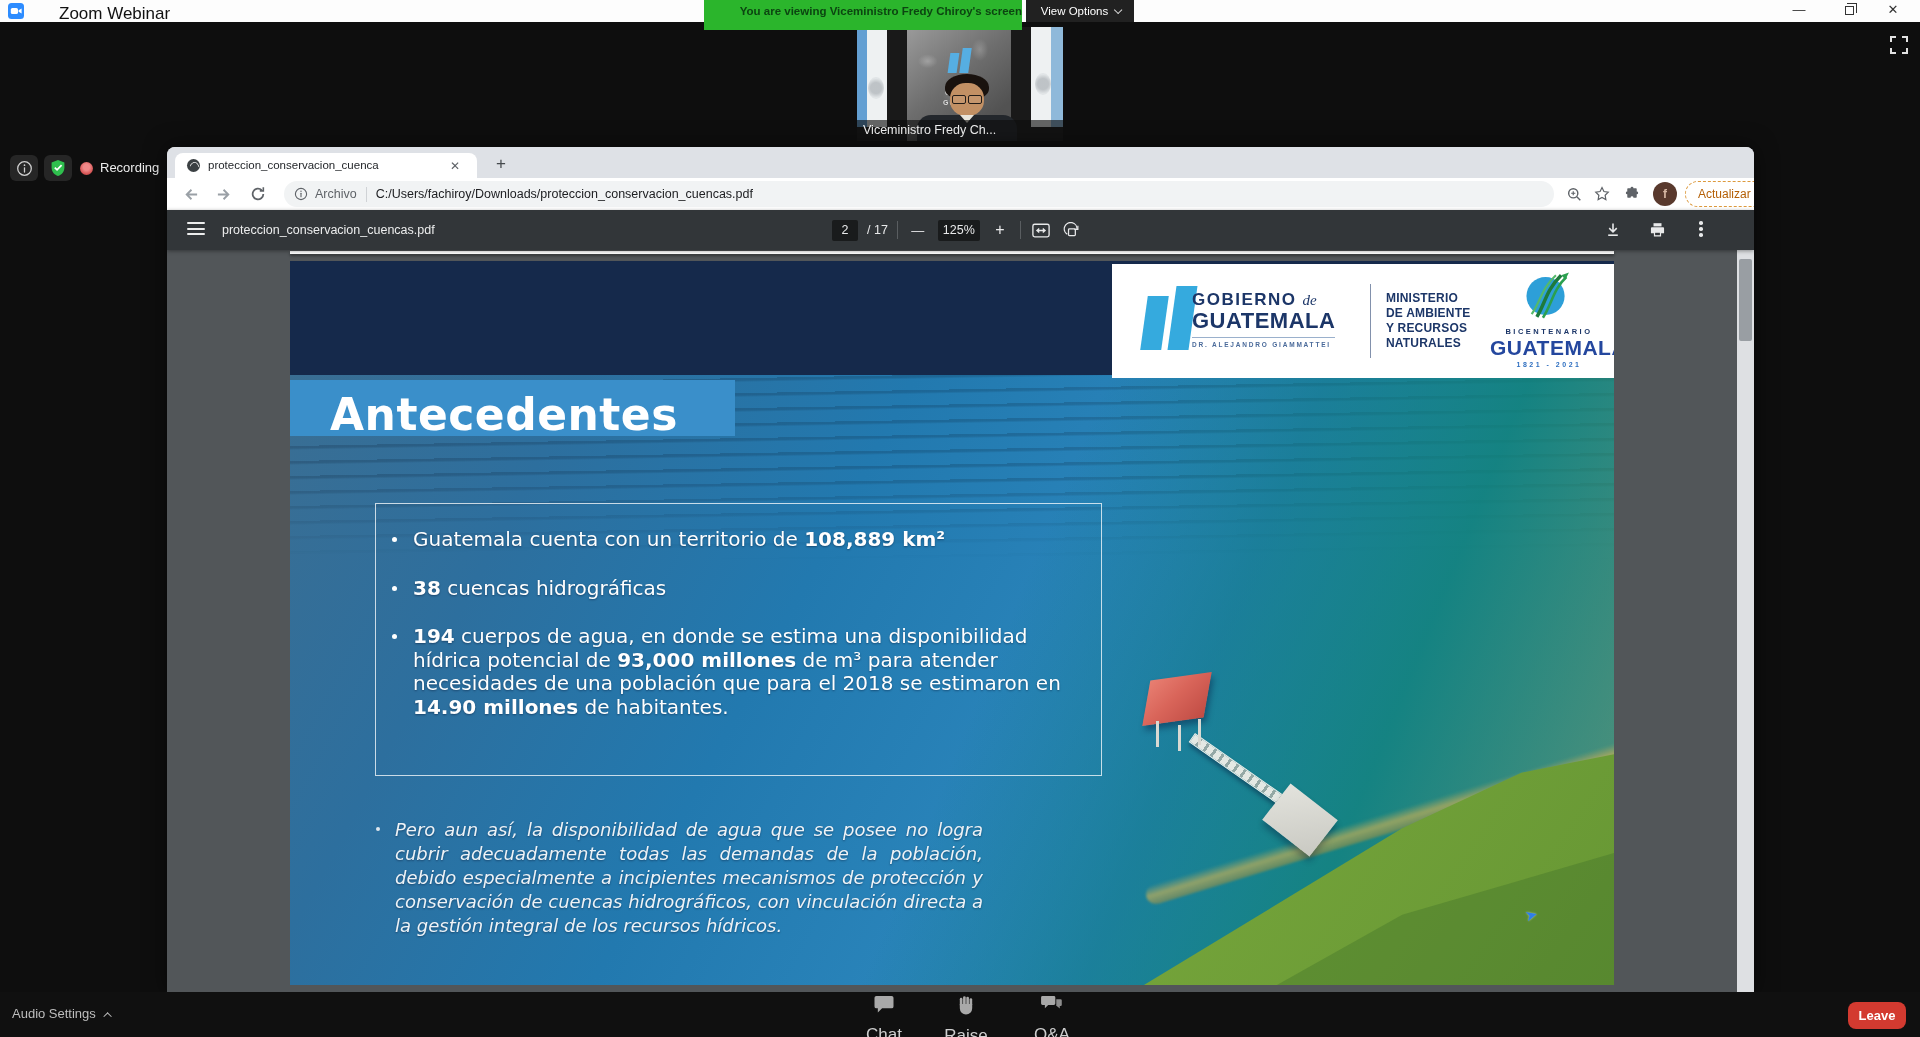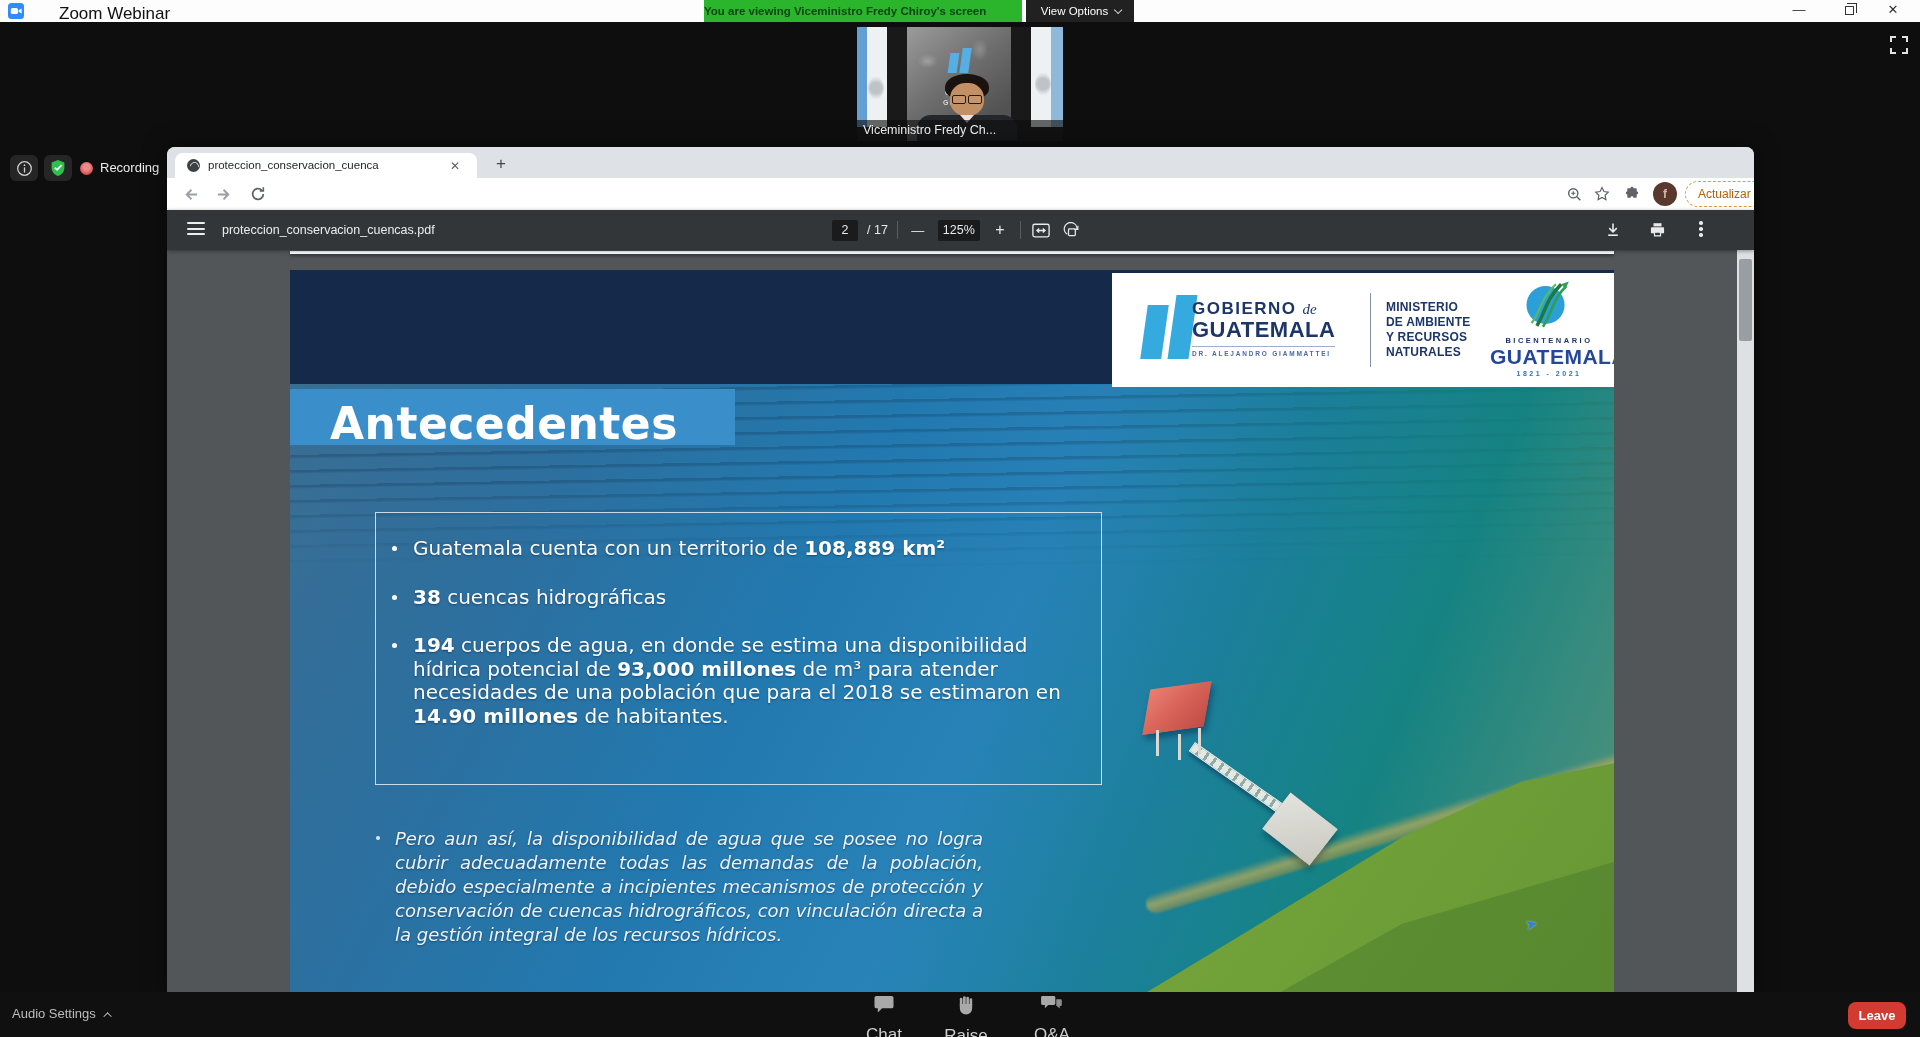--- a/index.html
+++ b/index.html
@@ -3,22 +3,22 @@
 <meta charset="utf-8">
 <style>
   * { margin:0; padding:0; box-sizing:border-box; }
   html,body { width:1920px; height:1037px; overflow:hidden; background:#0f0f0f;
               font-family:"Liberation Sans", sans-serif; }
 
   
   .titlebar { position:absolute; left:0; top:0; width:1920px; height:22px; background:#fdfdfd; z-index:50; }
   .zoom-appicon { position:absolute; left:8px; top:3px; width:16px; height:16px; }
   .zoom-title { position:absolute; left:31px; top:4px; font-size:17px; color:#111;margin-left:28px; }
-  .share-banner { position:absolute; left:704px; top:0; width:318px; height:22px; background:#2bb52c;
-                  color:#0c4511; font-size:11.5px; font-weight:bold; text-align:left; line-height:22px; }
+  .share-banner { position:absolute; left:704px; top:0; width:318px; height:30px; background:#2bb52c;
+                  color:#0c4511; font-size:11.5px; font-weight:bold; text-align:right; line-height:22px; }
   .view-options { position:absolute; left:1026px; top:0; width:108px; height:22px; background:#212121;
                   color:#fff; font-size:11.5px; text-align:center; line-height:22px; cursor:pointer; }
   .view-options .chev { display:inline-block; width:6px; height:6px; border-right:1.5px solid #ddd;
                   border-bottom:1.5px solid #ddd; transform:rotate(45deg) translateY(-3px); margin-left:5px; }
   .win-btn { position:absolute; top:0; width:34px; height:22px; color:#333; text-align:center; line-height:20px;
              font-size:13px; cursor:pointer; }
   .wb-min { left:1782px; } .wb-max { left:1832px; } .wb-close { left:1876px; }
   .restore-glyph { display:inline-block; position:relative; width:9px; height:9px; border:1.2px solid #333; margin-top:6px; }
   .restore-glyph:before { content:""; position:absolute; left:1.5px; top:-4px; width:9px; height:9px;
              border:1.2px solid #333; border-left:none; border-bottom:none; }
@@ -103,21 +103,21 @@
   .pdf-right { position:absolute; right:42px; top:0; height:40px; display:flex; align-items:center; gap:22px; }
   .kebab2 i { display:block; width:3.5px; height:3.5px; border-radius:50%; background:#e8e9ea; margin-bottom:2.5px; }
 
   
   .pdfarea { position:absolute; left:0; top:103px; width:100%; height:742px; background:#525659; overflow:hidden; }
   .page-edge { position:absolute; left:123px; top:1px; width:1324px; height:3px; background:#fff; box-shadow:0 2px 3px rgba(0,0,0,.4); }
   .scrollbar { position:absolute; right:0; top:0; width:17px; height:100%; background:#dee0e3; }
   .scroll-thumb { position:absolute; left:2px; top:9px; width:13px; height:82px; background:#999ea3; border-radius:2px; cursor:grab; }
 
   
-  .slide { position:absolute; left:123px; top:20px; width:1324px; height:724px; overflow:hidden; background:#2b7fb5; }
+  .slide { position:absolute; left:123px; top:11px; width:1324px; height:724px; overflow:hidden; background:#2b7fb5; }
   .navy-band { position:absolute; left:0; top:0; width:1324px; height:114px; background:#15294b; }
 
   .water { position:absolute; left:0; top:110px; width:1324px; height:618px;
      background:linear-gradient(118deg,#3a6e93 0%,#2d6f9e 18%,#2279af 38%,#2b86bc 60%,#3093c8 78%,#2f95ca 100%); }
   .ripples { position:absolute; left:0; top:0; width:100%; height:190px; opacity:.75;
      background:repeating-linear-gradient(179deg, rgba(8,25,45,.25) 0 2px, rgba(8,25,45,0) 4px 15px);
      -webkit-mask-image:linear-gradient(#000 55%,transparent); }
   .teal-tint { position:absolute; inset:0;
      background:linear-gradient(112deg, rgba(12,105,120,0) 52%, rgba(13,118,124,.55) 66%, rgba(16,128,118,.85) 79%, rgba(95,140,60,.55) 95%); }
   .sandbar { position:absolute; left:845px; top:440px; width:520px; height:20px; transform:rotate(-17deg);
@@ -268,20 +268,30 @@
       <div class="nav-ic" style="left:46px;">
         <svg width="17" height="17" viewBox="0 0 18 18" fill="none" stroke="#9aa0a6" stroke-width="2">
             <path d="M8 4l5 5-5 5M13 9H2"></path>
           </svg>
       </div>
       <div class="nav-ic" style="left:80px;">
         <svg width="16" height="16" viewBox="0 0 18 18" fill="none" stroke="#5f6368" stroke-width="2">
           <path d="M15 9a6 6 0 1 1-1.8-4.3"></path>
             <path d="M15 1.5v4h-4" stroke-width="1.8"></path>
         </svg>
+      </div>
+      <div class="omnibox">
+        <svg width="14" height="14" viewBox="0 0 20 20" fill="none" stroke="#5f6368" stroke-width="1.6">
+          <circle cx="10" cy="10" r="8"></circle>
+            <path d="M10 9v5" stroke-linecap="round"></path>
+            <circle cx="10" cy="6" r="1" fill="#5f6368" stroke="none"></circle>
+        </svg>
+        <span class="omni-scheme">Archivo</span>
+        <span class="omni-sep"></span>
+        <span class="omni-url">C:/Users/fachiroy/Downloads/proteccion_conservacion_cuencas.pdf</span>
       </div>
       <div class="nav-ic" style="left:1396px;">
         <svg width="15" height="15" viewBox="0 0 18 18" fill="none" stroke="#5f6368" stroke-width="1.7">
           <circle cx="7.5" cy="7.5" r="5.5"></circle>
             <path d="M11.8 11.8 16 16"></path>
             <path d="M5 7.5h5M7.5 5v5" stroke-width="1.4"></path>
         </svg>
       </div>
       <div class="nav-ic" style="left:1424px;">
         <svg width="16" height="16" viewBox="0 0 20 20" fill="none" stroke="#5f6368" stroke-width="1.5">

